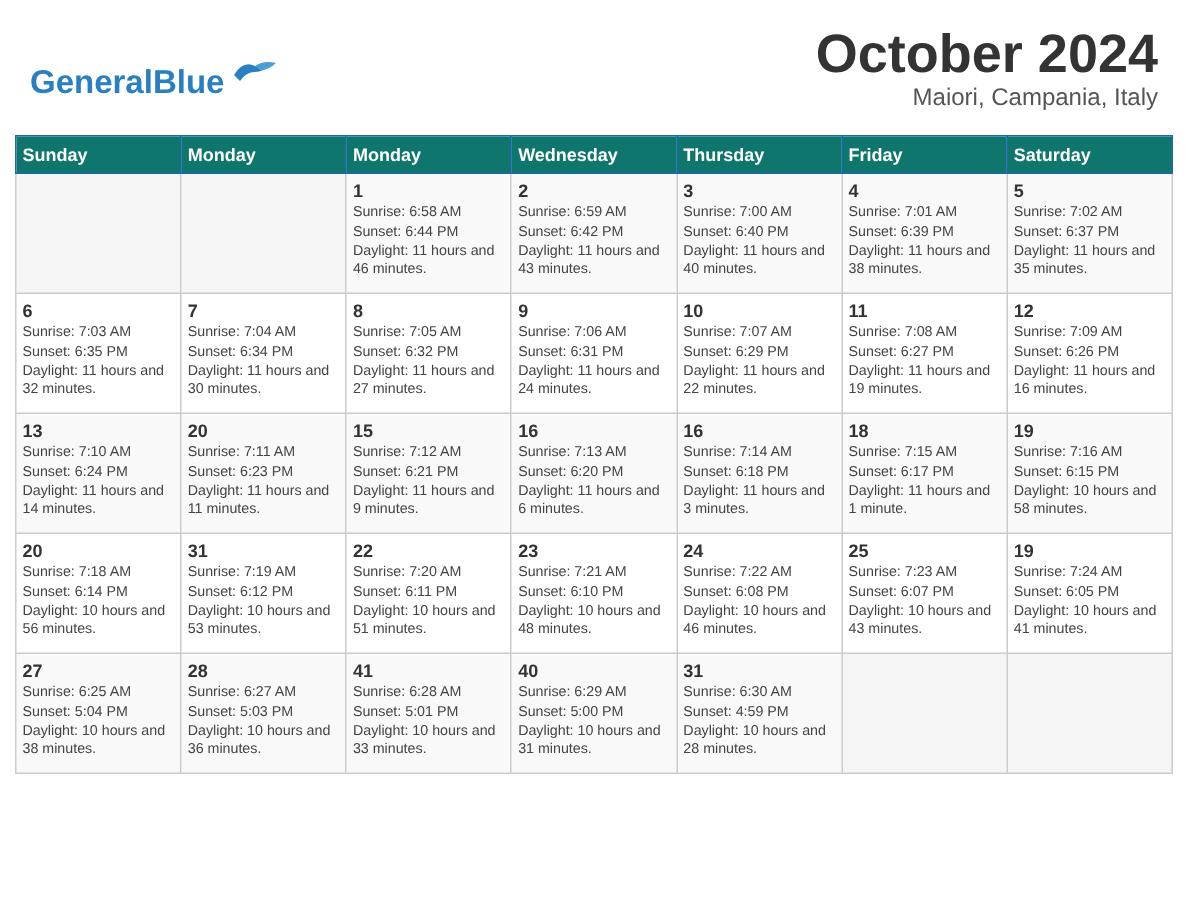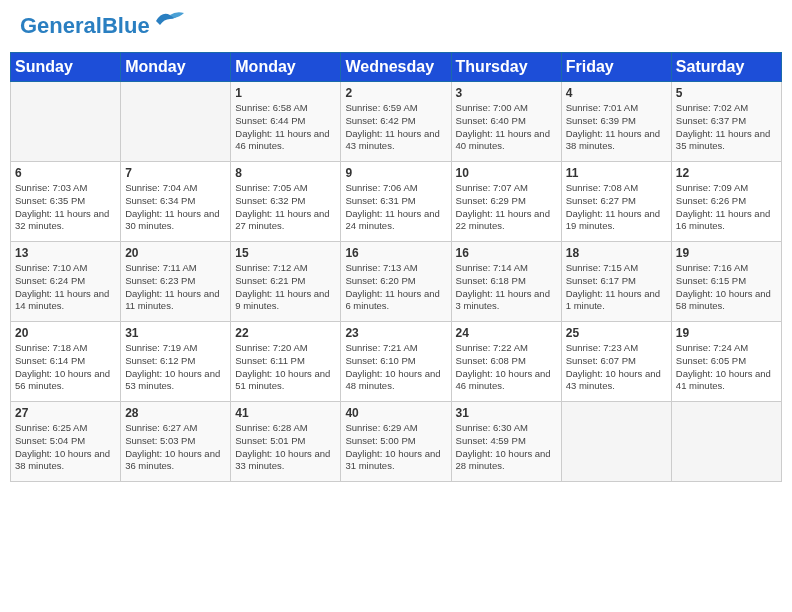--- a/index.html
+++ b/index.html
@@ -14,20 +14,21 @@
       display: flex;
       justify-content: space-between;
       align-items: flex-start;
       margin-bottom: 10px;
       padding: 5px 10px;
     }
     .logo {
       display: flex;
       flex-direction: column;
       align-items: center;
+      margin-top: 29px;
     }
     .logo-text {
       font-size: 22px;
       font-weight: bold;
       color: #1a1a2e;
       line-height: 1;
     }
     .logo-text span {
       color: #2a7fc1;
     }
@@ -42,25 +43,25 @@
     .location {
       font-size: 16px;
       color: #555;
     }
     .calendar {
       width: 100%;
       border-collapse: collapse;
       font-size: 11px;
     }
     .calendar th {
-      background-color: #1d4ed8;
+      background-color: #0f766e;
       color: white;
       padding: 5px 4px;
       text-align: left;
-      font-size: 16px;
+      font-size: 12px;
       font-weight: bold;
       border: 1px solid #1a6aaa;
     }
     .calendar td {
       border: 1px solid #ccc;
       vertical-align: top;
       padding: 4px;
       width: calc(100% / 7);
       height: 80px;
       background: #fff;
@@ -99,20 +100,24 @@
         </span>
       </div>
       <div style="margin-left:2px; margin-top:-8px;">
         <svg width="32" height="22" viewBox="0 0 32 22">
           <path d="M2,12 Q8,2 16,6 Q20,8 26,4 Q22,10 16,10 Q10,10 6,16 Z" fill="#2a7fc1"></path>
           <path d="M16,6 Q22,2 30,4 Q26,8 20,9 Z" fill="#4aa0d5"></path>
         </svg>
       </div>
     </div>
   </div>
+  <div class="title-area">
+    <div class="month-title">October 2024</div>
+    <div class="location">Maiori, Campania, Italy</div>
+  </div>
 </div>
 
 <table class="calendar">
   <thead>
     <tr id="header-row">
         <th>Sunday</th>
         <th>Monday</th>
         <th>Monday</th>
         <th>Wednesday</th>
         <th>Thursday</th>

